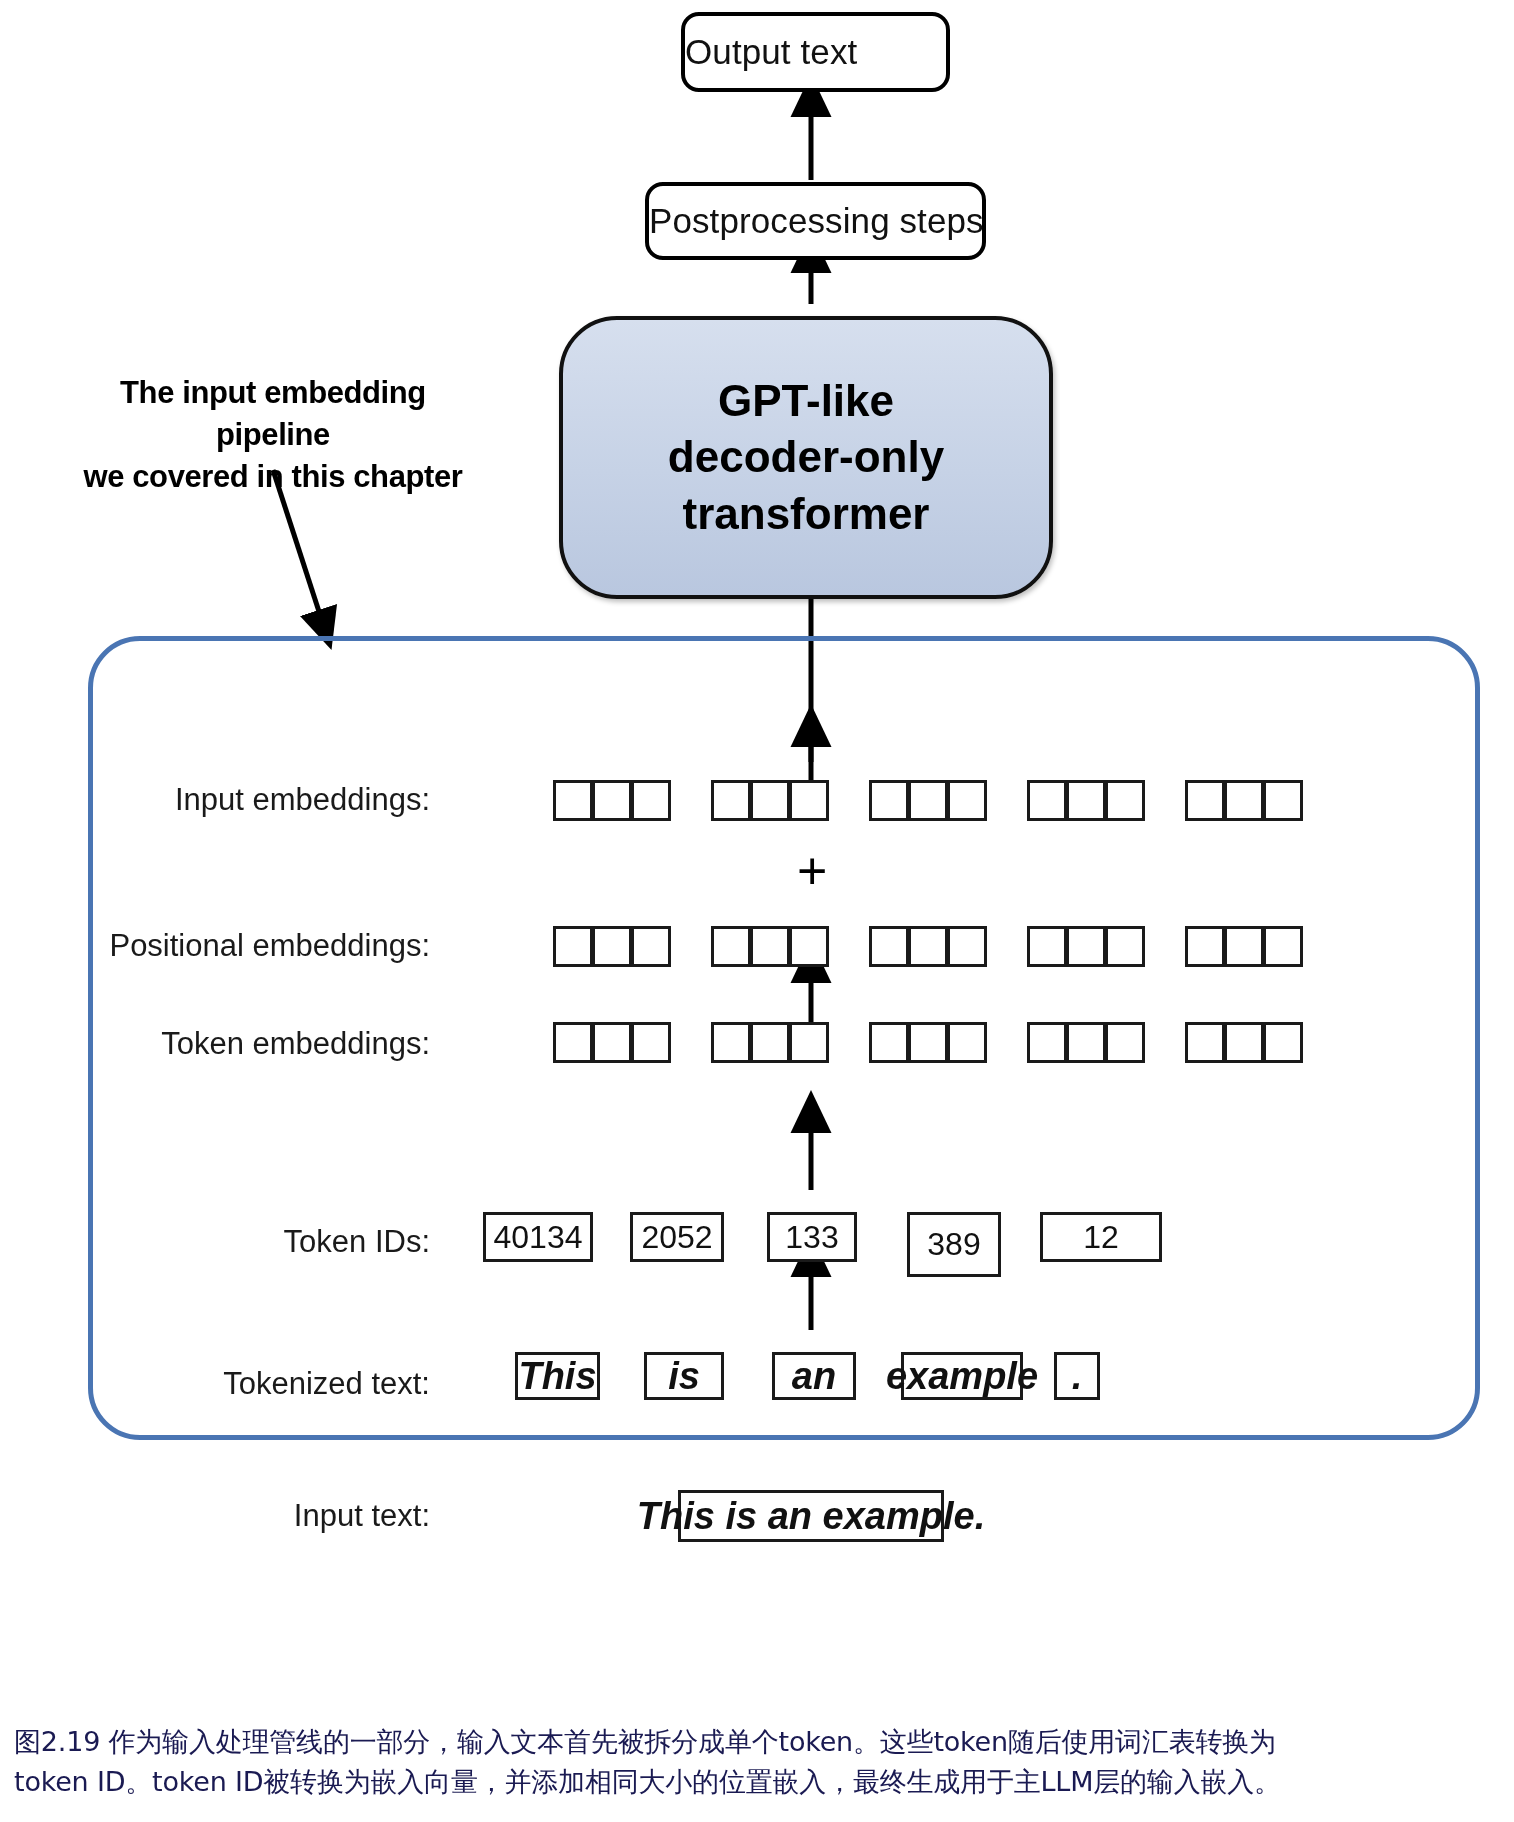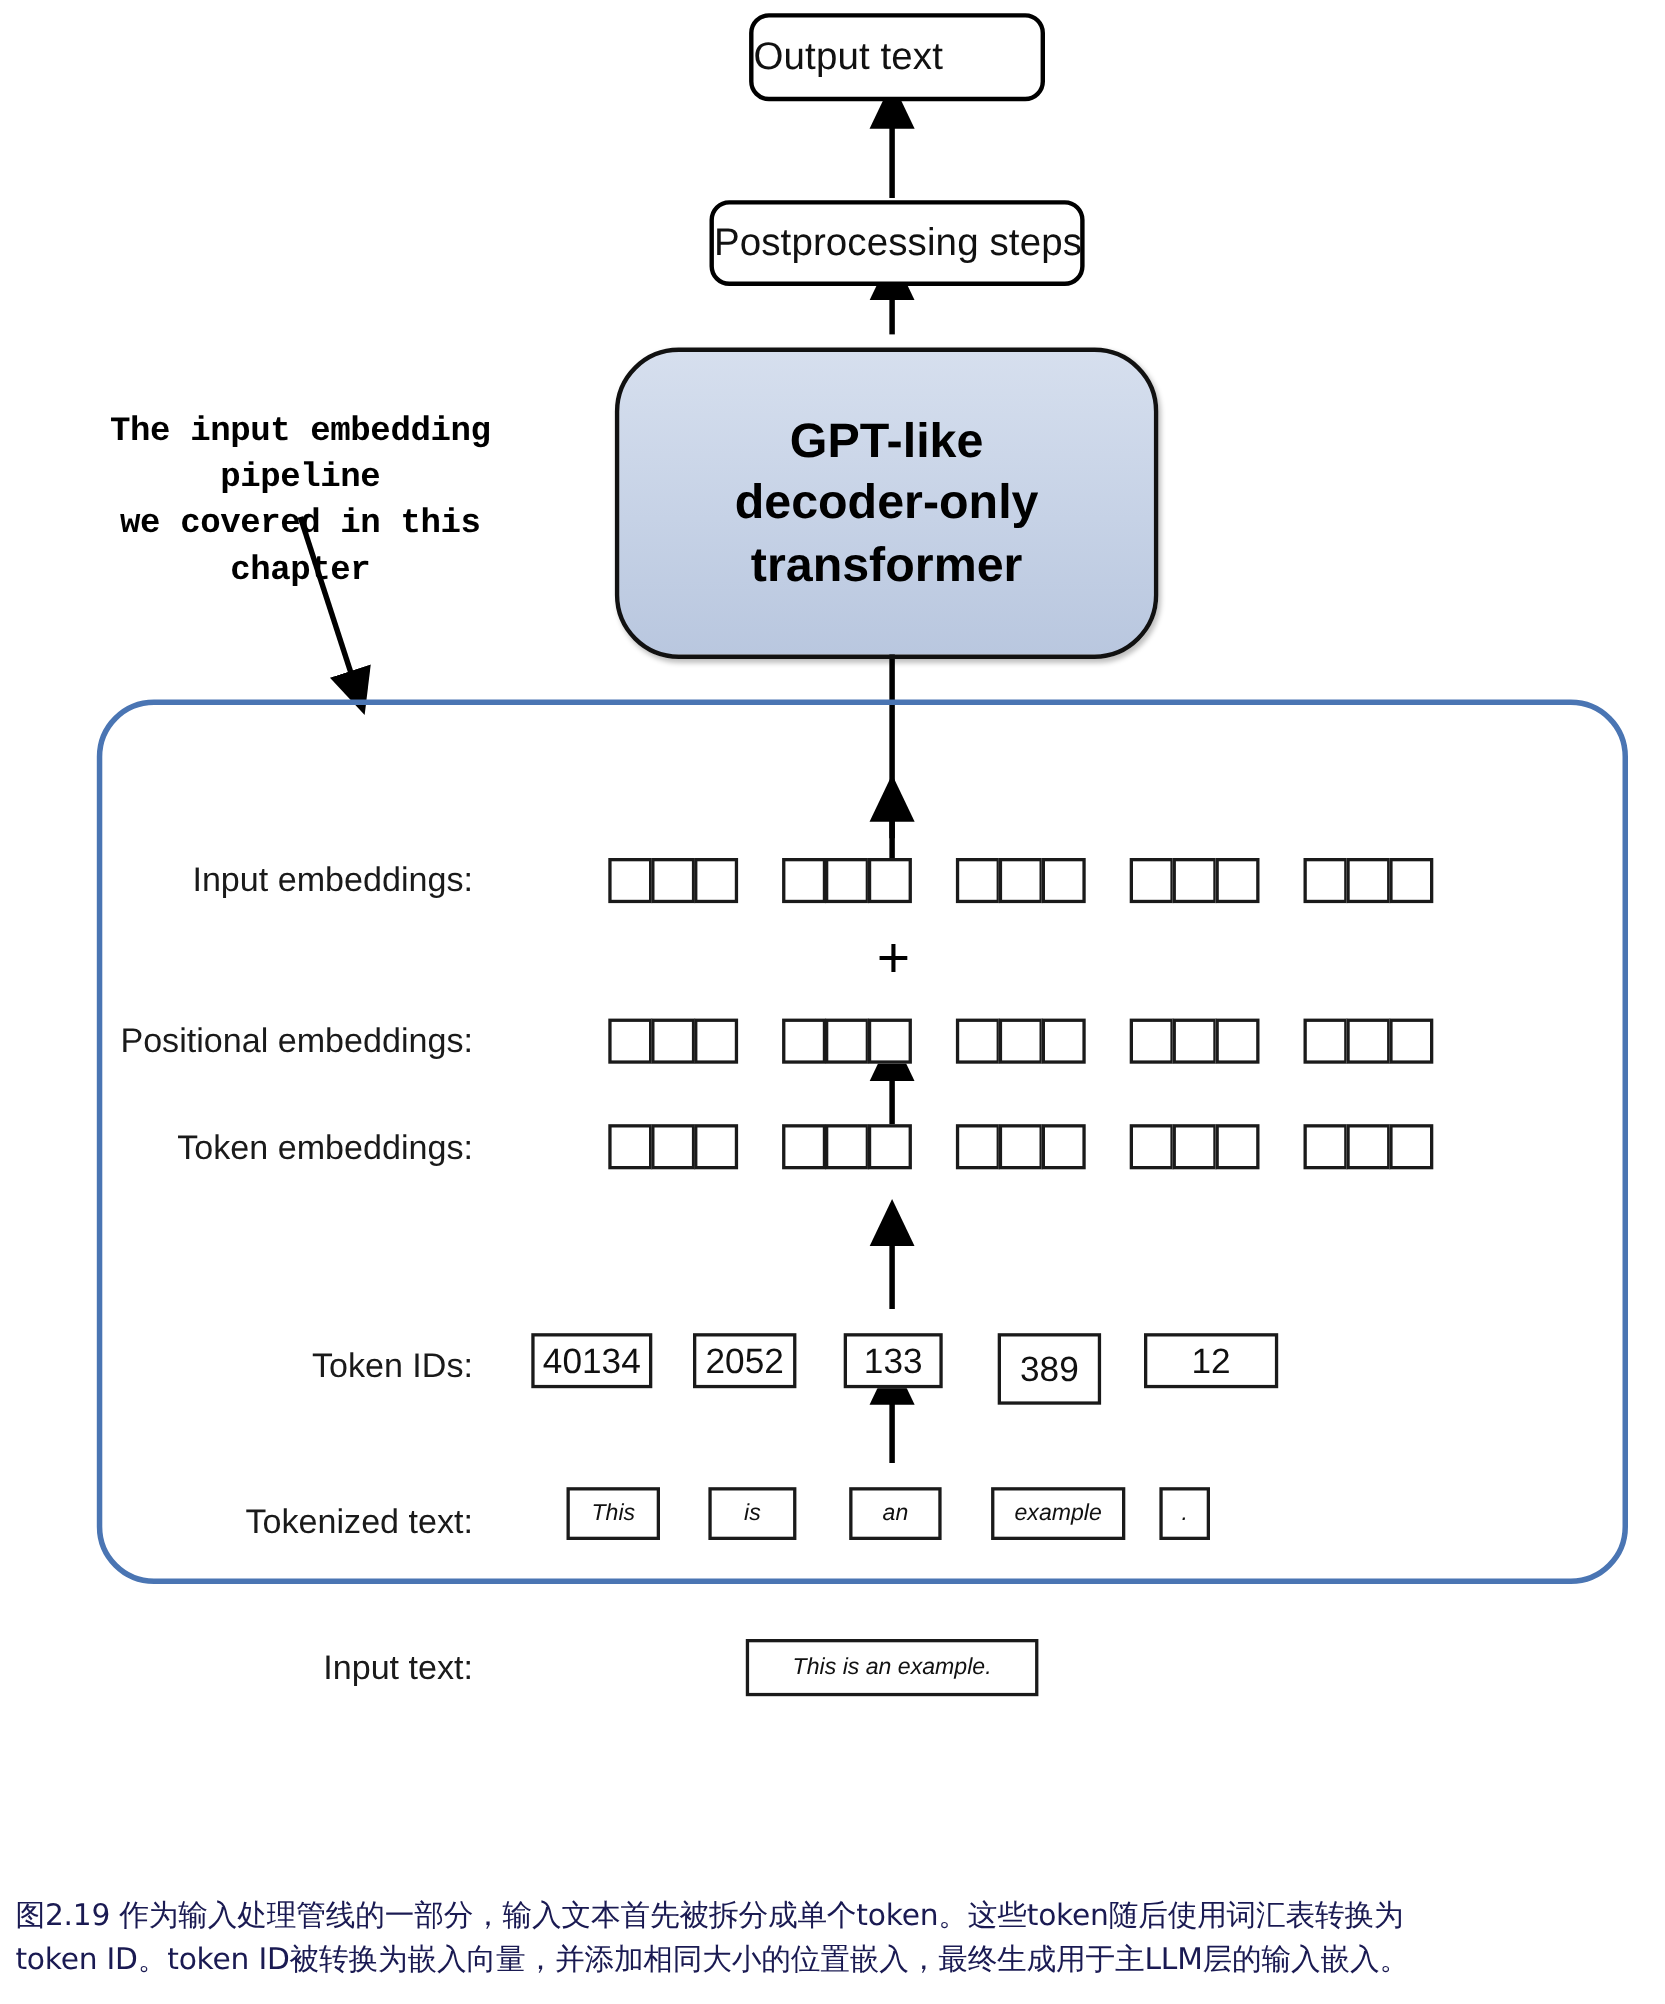--- a/index.html
+++ b/index.html
@@ -86,40 +86,40 @@
     border: 3px solid #1a1a1a;
     background: #fff;
     display: flex;
     align-items: center;
     justify-content: center;
     box-sizing: border-box;
     font-size: 32px;
     color: #111;
     white-space: nowrap;
   }
-  .vbox.italic { font-style: italic; font-size: 21px; }
+  .vbox.italic { font-style: italic; font-size: 38px; font-weight: bold; }
 
   
   .plus {
     position: absolute;
     font-size: 52px;
     line-height: 1;
     font-weight: 400;
     color: #000;
   }
 
   
   .annotation {
     position: absolute;
     font-weight: bold;
     font-size: 31px;
     line-height: 1.35;
     text-align: center;
     color: #000;
-    font-family: Liberation Mono, monospace;
+    font-family: Liberation Sans, sans-serif;
     letter-spacing: -0.4px;
   }
 
   
   .caption {
     position: absolute;
     color: #1a1a52;
     font-size: 27px;
     line-height: 1.48;
     font-family: "DejaVu Sans", sans-serif;

